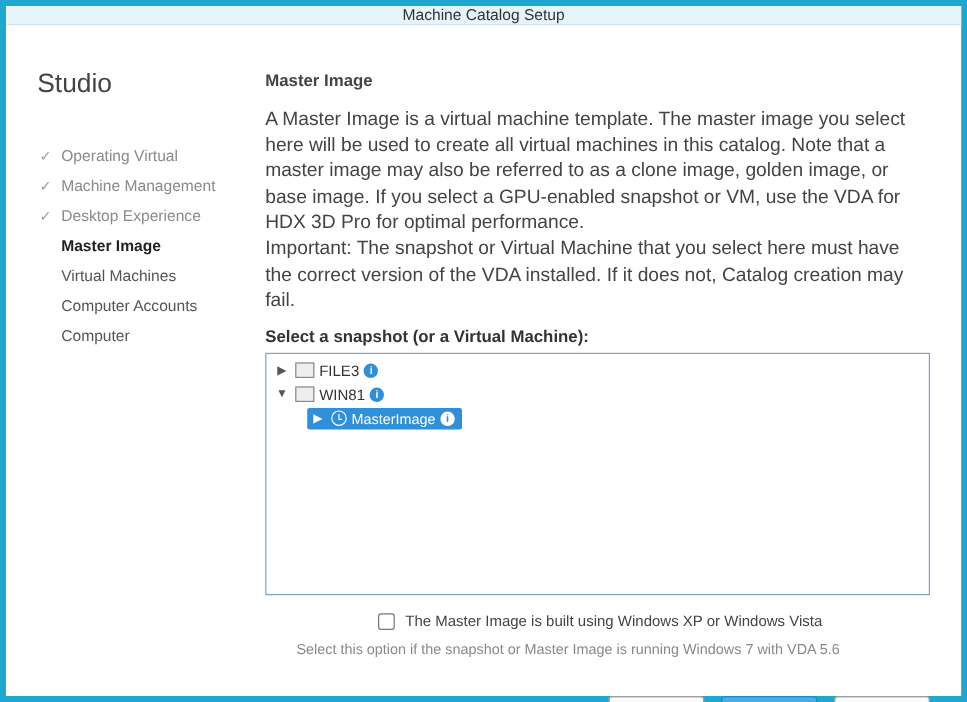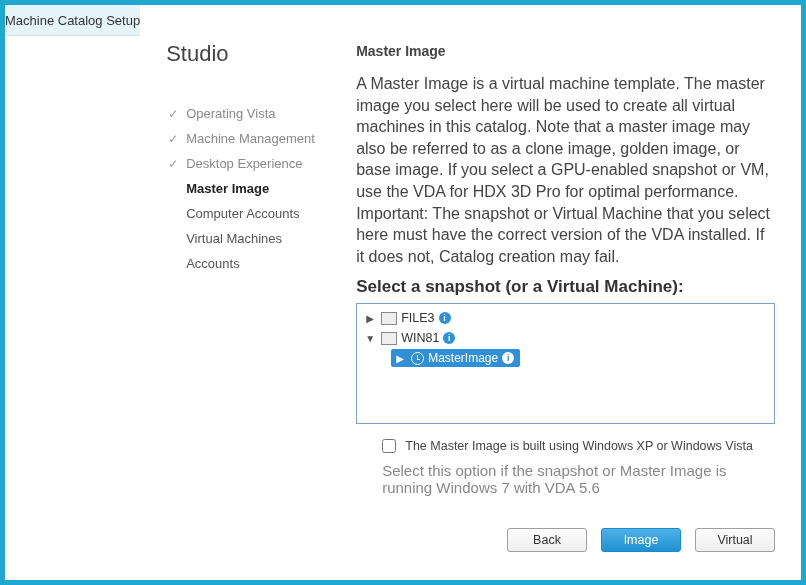--- a/index.html
+++ b/index.html
@@ -7,21 +7,21 @@
     font-family: "Segoe UI", Tahoma, Arial, sans-serif;
     font-size: 13px;
     color: #333;
     background: #ffffff;
   }
   .window {
     width: 806px; height: 585px;
     box-sizing: border-box;
     border: 5px solid #1fa7d0;
     background: #fff;
-    display: flex; flex-direction: row;
+    display: flex; flex-direction: column;
     position: relative;
   }
   .titlebar {
     height: 30px;
     background: #e6f4fa;
     border-bottom: 1px solid #d4e4ec;
     display: flex; align-items: center; justify-content: center;
     font-size: 13px;
     color: #333;
   }
@@ -67,21 +67,21 @@
   }
   .desc {
     line-height: 1.35;
     color: #444;
     font-size: 16px;
   }
   .desc .imp { font-weight: 400; }
   .select-label {
     margin-top: 10px;
     font-weight: 700;
-    font-size: 17px;
+    font-size: 14px;
   }
   .treebox {
     margin-top: 6px;
     border: 1px solid #7da2c9;
     height: 192px;
     padding: 4px 6px;
     background: #fff;
     overflow: auto;
   }
   .tree-row {
@@ -140,21 +140,21 @@
     margin-top: 12px;
     display: flex; align-items: center; gap: 6px;
     color: #444;
     font-size: 12.5px;
     justify-content: center;
   }
   .checkbox-row input { width: 14px; height: 14px; }
   .hint {
     margin: 6px 0 16px 26px;
     color: #888;
-    font-size: 15px;
+    font-size: 12px;
   }
 
   .footer {
     margin-top: auto;
     display: flex; justify-content: flex-end; gap: 14px;
     padding-top: 16px;
   }
   .btn {
     min-width: 80px; height: 24px;
     border: 1px solid #9f9f9f;
@@ -179,45 +179,45 @@
     <span>Machine Catalog Setup</span>
   </div>
 
   <div class="content">
 
     <div class="sidebar">
       <div class="studio-title">Studio</div>
       <ul class="steps">
         <li class="done">
           <span class="check">✓</span>
-          <span class="label">Operating Vista</span>
+          <span class="label">Operating Virtual</span>
         </li>
         <li class="done">
           <span class="check">✓</span>
           <span class="label">Machine Management</span>
         </li>
         <li class="done">
           <span class="check">✓</span>
           <span class="label">Desktop Experience</span>
         </li>
         <li class="active">
           <span class="check"></span>
           <span class="label">Master Image</span>
         </li>
         <li class="future">
           <span class="check">✓</span>
+          <span class="label">Virtual Machines</span>
+        </li>
+        <li class="future">
+          <span class="check">✓</span>
           <span class="label">Computer Accounts</span>
         </li>
         <li class="future">
           <span class="check">✓</span>
-          <span class="label">Virtual Machines</span>
-        </li>
-        <li class="future">
-          <span class="check">✓</span>
-          <span class="label">Accounts</span>
+          <span class="label">Computer</span>
         </li>
       </ul>
     </div>
 
     <div class="main">
       <div class="page-title">Master Image</div>
 
       <div class="desc">
         <span>A Master Image is a virtual machine template. The master image you select here will be used to create all virtual machines in this catalog. Note that a master image may also be referred to as a clone image, golden image, or base image. If you select a GPU-enabled snapshot or VM, use the VDA for HDX 3D Pro for optimal performance.</span><br>
         <span class="imp">Important</span><span>: The snapshot or Virtual Machine that you select here must have the correct version of the VDA installed. If it does not, Catalog creation may fail.</span>

